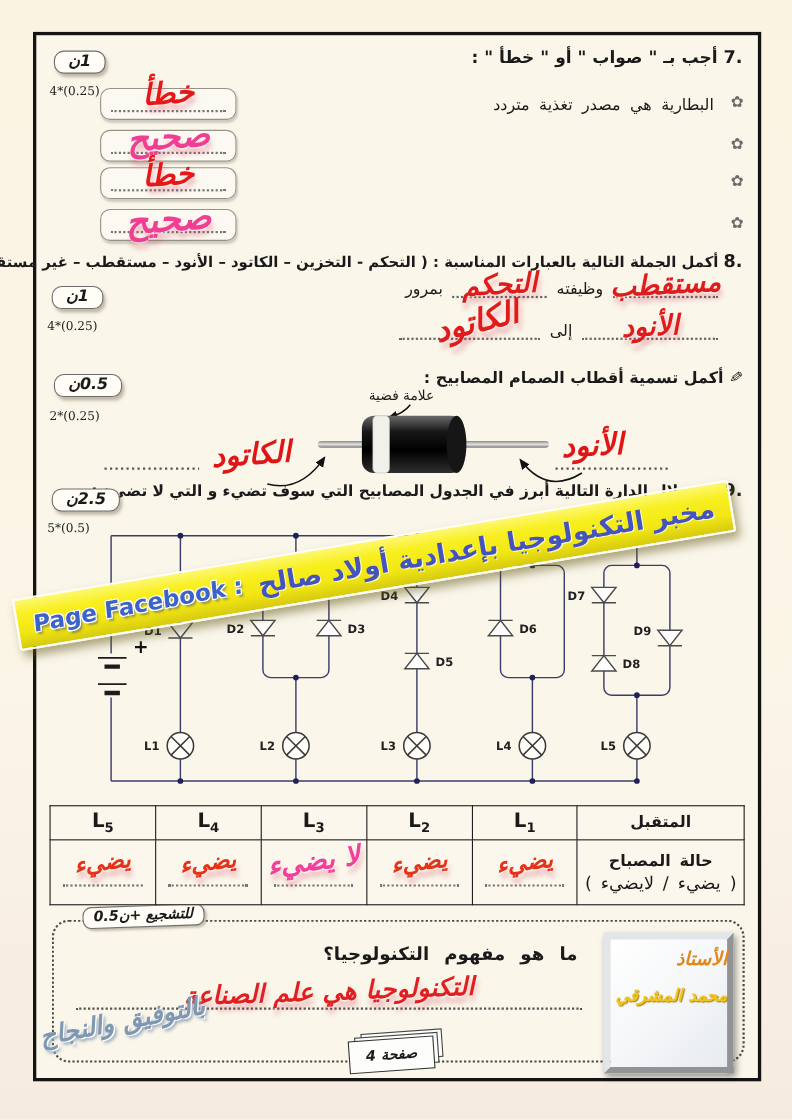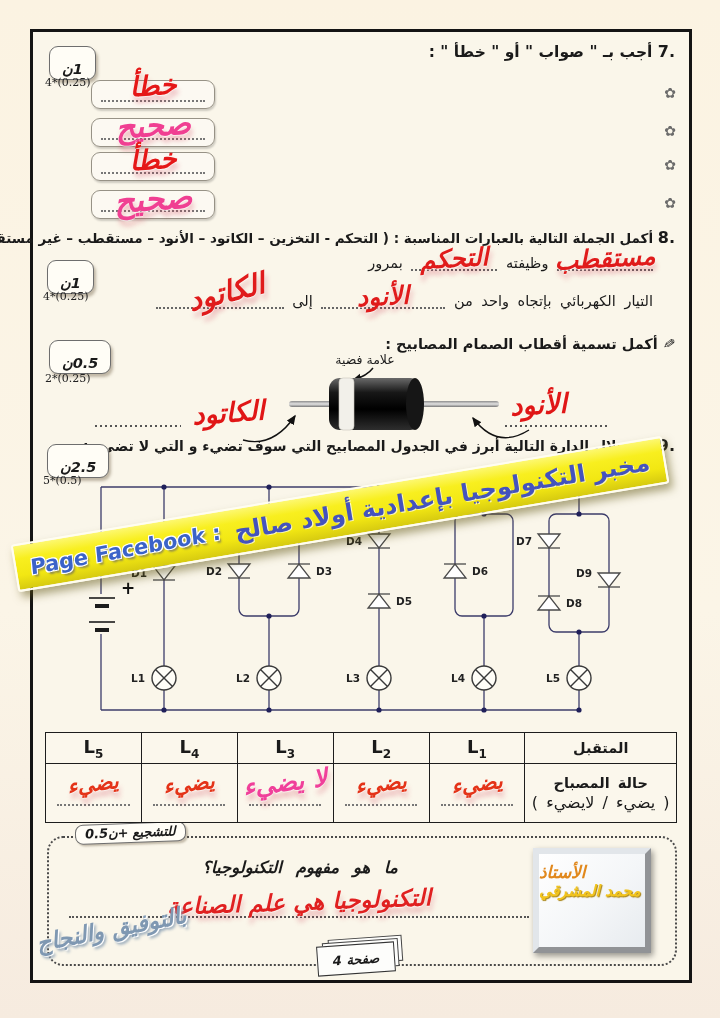--- a/index.html
+++ b/index.html
@@ -11,21 +11,21 @@
   .frame{
     position:absolute;left:30px;top:29px;width:656px;height:948px;
     border:3px solid #141414;background:#faf6ea;
   }
   
   .qtitle{position:absolute;right:14px;direction:rtl;font-weight:bold;font-size:15.5px;white-space:nowrap;}
   .qnum{direction:ltr;display:inline-block;font-size:16px;}
   .score{
     position:absolute;direction:rtl;border:1.5px solid #6e6e6e;border-radius:9px;
     background:#fffdf6;box-shadow:2px 3px 3px rgba(120,105,80,.45);
-    padding:14px 12px 2px;font-size:14.5px;font-style:italic;font-weight:bold;white-space:nowrap;
+    padding:1px 12px 2px;font-size:14.5px;font-style:italic;font-weight:bold;white-space:nowrap;
   }
   .score-detail{position:absolute;font-family:"DejaVu Serif",serif;font-size:11px;color:#222;}
   .dots{border-bottom:2px dotted #777;}
   .hand{
     font-weight:bold;font-style:italic;white-space:nowrap;
     text-shadow:0 1px 0 rgba(255,255,255,.55),1px 6px 5px rgba(205,40,70,.28);
   }
   
   .q7row{position:absolute;left:40px;right:40px;height:34px;direction:rtl;}
   .q7row .bullet{position:absolute;right:-27px;top:5px;color:#6b6b6b;font-size:14px;}
@@ -71,30 +71,30 @@
   .statecell .dots{position:absolute;left:12%;right:12%;bottom:16px;}
   .statecell .hand{position:absolute;left:50%;top:8px;transform:translateX(-50%) rotate(-7deg);font-size:21px;}
   .statecell.big .hand{font-size:25px;top:4px;}
   
   .bonus{position:absolute;left:14px;top:804px;width:626px;height:126px;border:2.5px dotted #4a4a4a;border-radius:16px;z-index:1;}
   .bonus-score{
     position:absolute;left:26px;top:-15px;border:1.5px solid #6e6e6e;border-radius:8px;background:#fffdf6;
     box-shadow:2px 2px 2px rgba(120,105,80,.4);padding:1px 9px 2px;font-size:13px;font-style:italic;font-weight:bold;
     display:flex;direction:ltr;gap:4px;transform:rotate(-2deg);white-space:nowrap;
   }
-  .bonus-q{position:absolute;top:20px;right:150px;left:26px;text-align:center;direction:rtl;font-weight:bold;font-size:16.5px;word-spacing:8px;font-style:italic;}
+  .bonus-q{position:absolute;top:20px;right:150px;left:26px;text-align:right;direction:rtl;font-weight:bold;font-size:16.5px;word-spacing:8px;}
   .bonus-line{position:absolute;top:78px;right:146px;left:20px;border-bottom:2px dotted #555;}
   .bonus-line .hand{position:absolute;left:50%;top:-27px;transform:translateX(-50%) rotate(-2deg);font-size:23px;color:#e02020;}
   .teacher{
-    position:absolute;right:24px;top:10px;width:118px;height:105px;text-align:left;
+    position:absolute;right:8px;top:10px;width:118px;height:128px;text-align:right;
     background:linear-gradient(135deg,#ffffff 0%,#f4f6f8 55%,#e7ebef 100%);
     border:6px outset #e2e6ea;box-shadow:2px 3px 6px rgba(0,0,0,.4);box-sizing:border-box;direction:rtl;
   }
   .teacher .t1{margin-top:8px;color:#e1881c;font-weight:bold;font-size:17px;font-style:italic;}
-  .teacher .t2{color:#f2c41d;font-weight:bold;font-size:15.5px;font-style:italic;text-shadow:1px 1px 1px #a98414;}
+  .teacher .t2{margin-top:14px;color:#f2c41d;font-weight:bold;font-size:15.5px;font-style:italic;text-shadow:1px 1px 1px #a98414;}
   
   .motto{
     position:absolute;left:2px;top:884px;z-index:7;direction:rtl;
     font-size:23px;font-weight:bold;font-style:italic;color:#7f98b2;
     transform:rotate(-11deg);letter-spacing:-1px;
     text-shadow:1px 1px 0 #fff,2px 3px 3px #93a6b8;
   }
   .pagebadge{
     position:absolute;left:284px;top:912px;width:76px;height:28px;z-index:7;
     background:#fdfdfb;border:1.6px solid #333;transform:rotate(-4deg);
@@ -112,20 +112,21 @@
 
   <div class="qtitle" style="top:10px;">
     <span class="qnum">7.</span>
     <span>أجب بـ " صواب " أو " خطأ " :</span>
   </div>
   <div class="score" style="left:16px;top:14px;">1ن</div>
   <div class="score-detail" style="left:12px;top:44px;">4*(0.25)</div>
 
   <div class="q7row r1" style="top:48px;">
     <span class="bullet">✿</span>
+    <span class="stmt">البطارية هي مصدر تغذية متردد</span>
     <span class="ansbox">
       <span class="dots"></span>
       <span class="hand" style="color: rgb(229, 23, 23);">خطأ</span>
     </span>
   </div>
   <div class="q7row r2" style="top:86px;">
     <span class="bullet">✿</span>
     <span class="ansbox">
       <span class="dots"></span>
       <span class="hand" style="color: rgb(240, 63, 146);">صحيح</span>
@@ -157,21 +158,20 @@
     <span class="blank" style="width:96px;">
       <span class="hand">مستقطب</span>
     </span>
     <span>وظيفته</span>
     <span class="blank" style="width:86px;">
       <span class="hand">التحكم</span>
     </span>
     <span>بمرور</span>
   </div>
   <div class="q8line" style="top:260px;">
-    <span>التيار الكهربائي بإتجاه واحد من</span>
     <span class="blank" style="width:124px;">
       <span class="hand">الأنود</span>
     </span>
     <span>إلى</span>
     <span class="blank tilt" style="width:128px;">
       <span class="hand" style="font-size:29px;">الكاتود</span>
     </span>
   </div>
 
   <div class="qtitle" style="top:304px;font-size:14.5px;">

